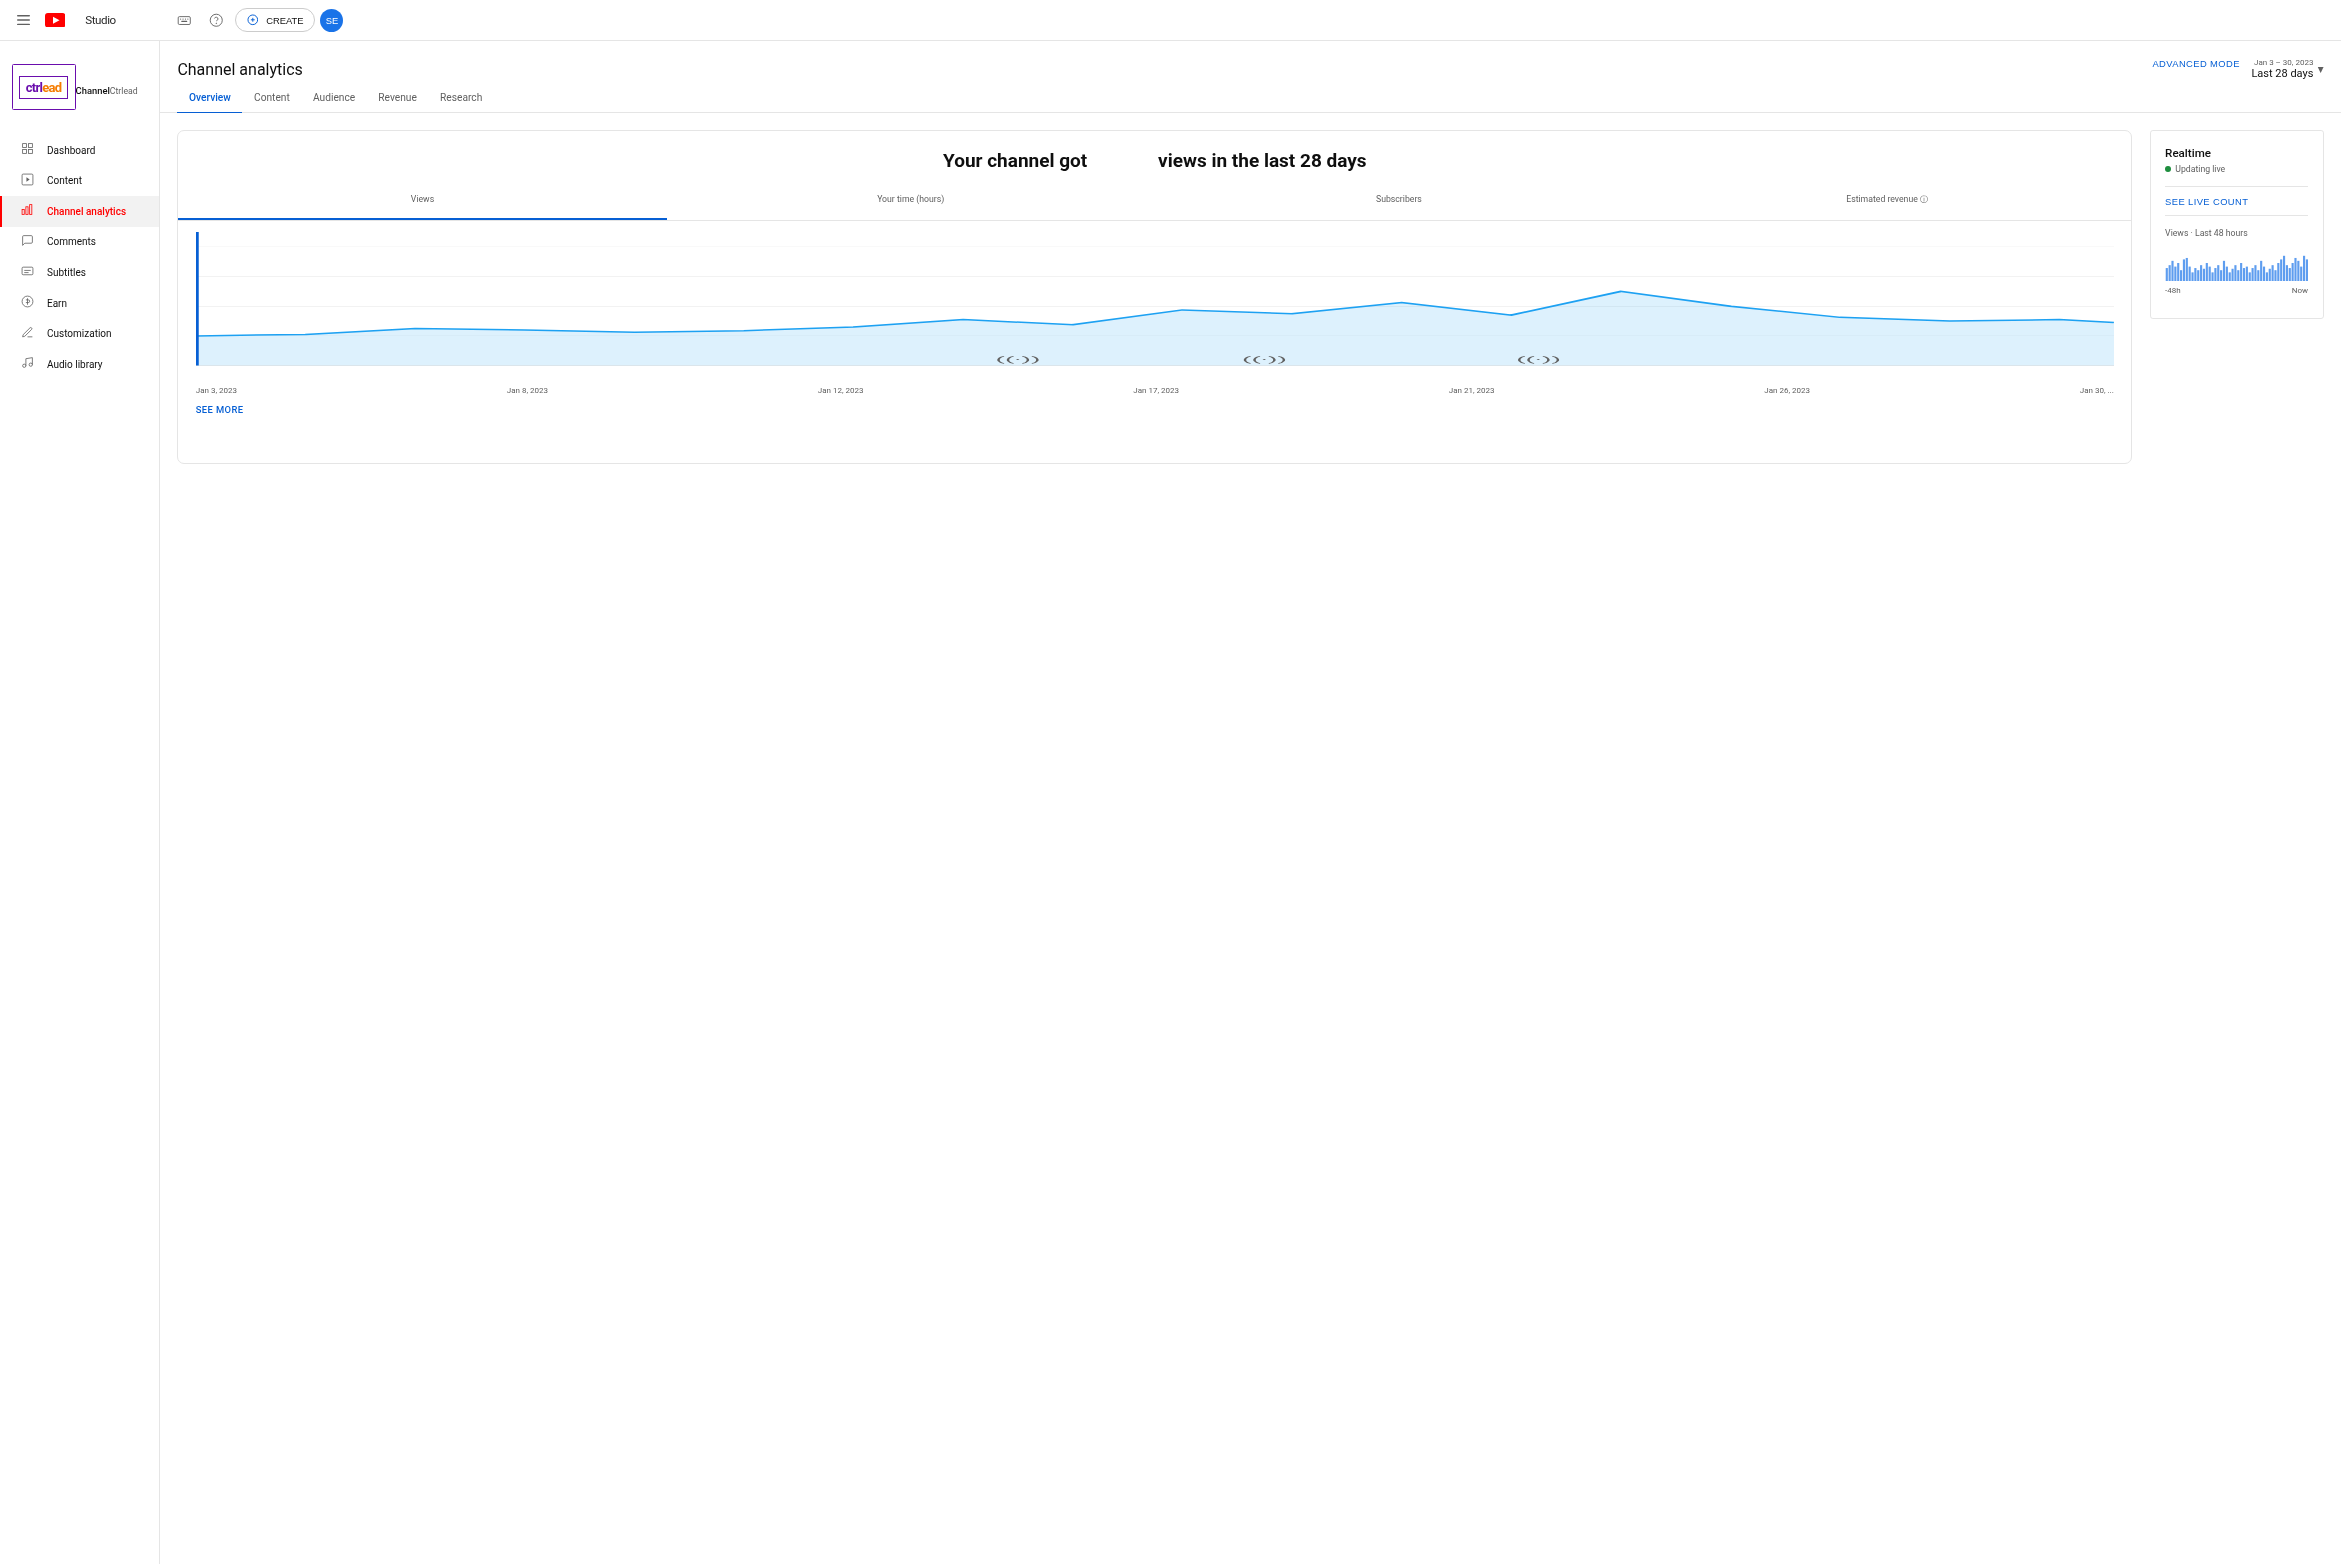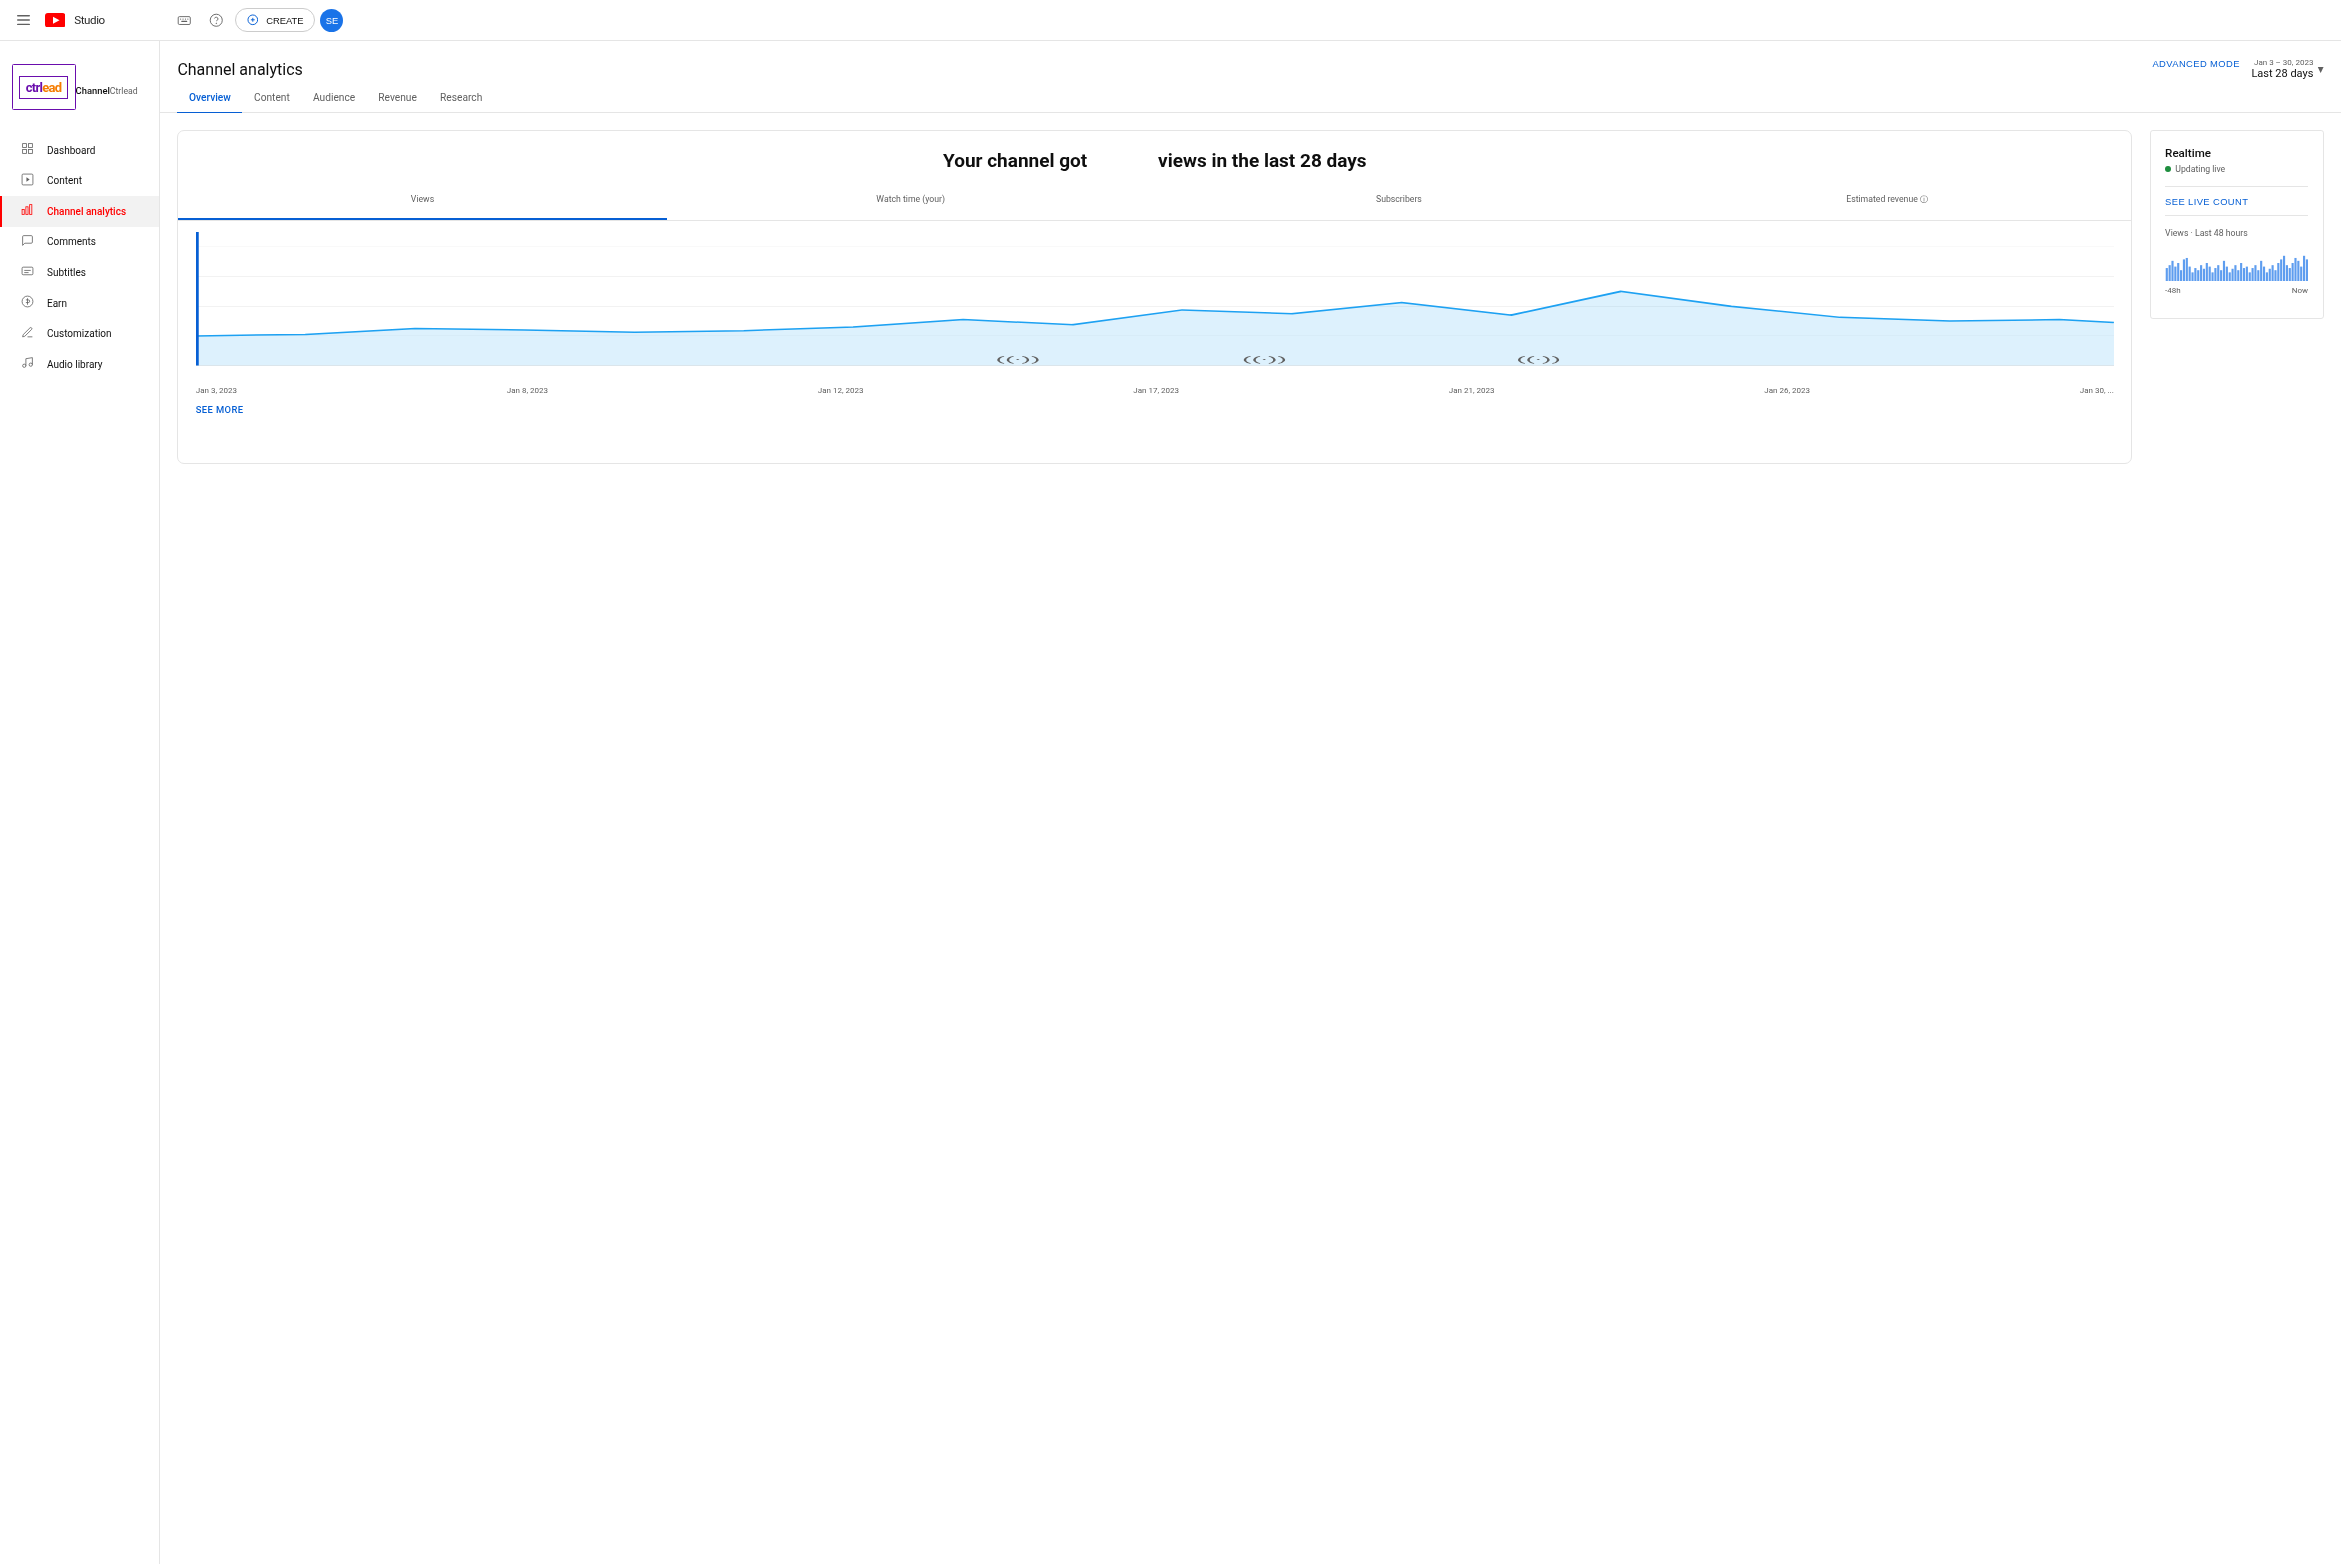--- a/index.html
+++ b/index.html
@@ -31,21 +31,21 @@
       cursor: pointer;
       padding: 5.8px;
       border-radius: 50%;
       display: flex;
       align-items: center;
       justify-content: center;
     }
     .logo-area {
       display: flex;
       align-items: flex-start;
-      gap: 9px;
+      gap: 20px;
       text-decoration: none;
       cursor: pointer;
     }
     .yt-icon {
       width: 20.3px;
       height: 14.5px;
     }
     .studio-text {
       font-size: 11.6px;
       font-weight: 400;
@@ -604,21 +604,21 @@
           <span>views in the last 28 days</span>
         </div>
 
         
         <div class="metric-tabs">
           <div class="metric-tab active">
             <span>Views</span>
             <span class="metric-value"></span>
           </div>
           <div class="metric-tab">
-            <span>Watch time (your)</span>
+            <span>Your time (hours)</span>
             <span class="metric-value"></span>
           </div>
           <div class="metric-tab">
             <span>Subscribers</span>
             <span class="metric-value"></span>
           </div>
           <div class="metric-tab">
             <span>Estimated revenue</span>
             <span style="font-size:8px; color:#606060;"> ⓘ</span>
             <span class="metric-value"></span>

